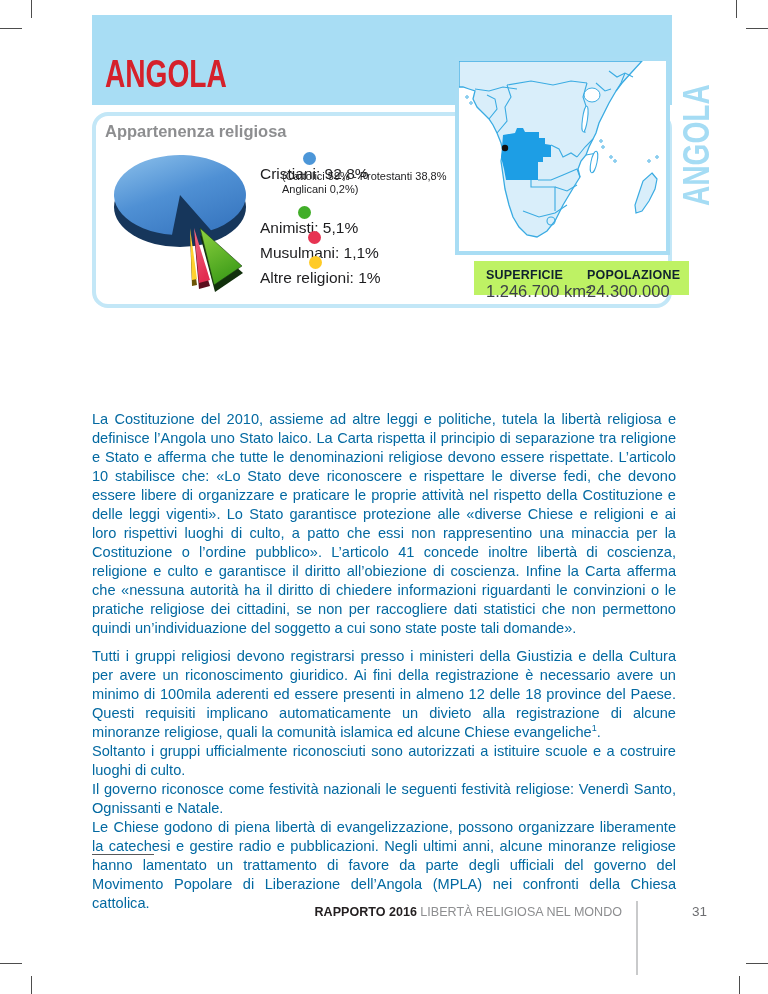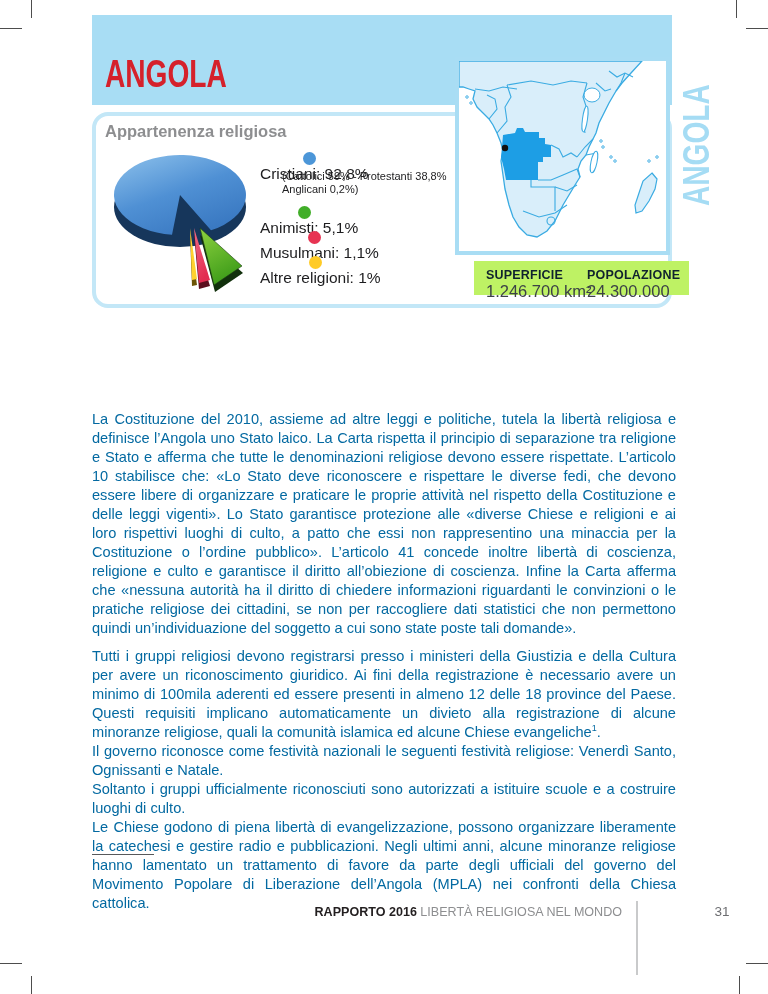--- a/index.html
+++ b/index.html
@@ -55,21 +55,21 @@
   .footnote-rule{position:absolute;left:92px;top:854px;width:62px;height:0;border-top:1.5px solid #57585a;}
   .footnote{position:absolute;left:92px;top:866px;font-size:12.3px;color:#231f20;}
   .footnote sup{font-size:8.5px;margin-right:7px;}
 
   
   .footer-text{position:absolute;left:92px;top:904px;width:530px;text-align:right;font-size:13.5px;
                transform:scaleX(0.93);transform-origin:right top;white-space:nowrap;}
   .footer-report{font-weight:bold;color:#231f20;}
   .footer-series{color:#8d8e90;}
   .footer-divider{position:absolute;left:636px;top:901px;width:2px;height:74px;background:#c9cacb;}
-  .page-number{position:absolute;left:692px;top:904px;width:60px;text-align:center;font-size:13.5px;color:#6d6e71;}
+  .page-number{position:absolute;left:692px;top:904px;width:60px;text-align:left;font-size:13.5px;color:#6d6e71;}
 </style>
 </head>
 <body>
 
 <div class="page">
 
   <div class="crop" style="left:31px;top:0;width:1px;height:18px;"></div>
   <div class="crop" style="left:0;top:28px;width:22px;height:1px;"></div>
   <div class="crop" style="left:736px;top:0;width:1px;height:18px;"></div>
   <div class="crop" style="left:746px;top:28px;width:22px;height:1px;"></div>
@@ -191,22 +191,22 @@
     <div class="stat-value col1">1.246.700 km²</div>
     <div class="stat-label col2">POPOLAZIONE</div>
     <div class="stat-value col2">24.300.000</div>
   </div>
 
   <div class="side-label">ANGOLA</div>
 
   <div class="body-text">
     <p class="gap">La Costituzione del 2010, assieme ad altre leggi e politiche, tutela la libertà religiosa e definisce l’Angola uno Stato laico. La Carta rispetta il principio di separazione tra religione e Stato e afferma che tutte le denominazioni religiose devono essere rispettate. L’articolo 10 stabilisce che: «Lo Stato deve riconoscere e rispettare le diverse fedi, che devono essere libere di organizzare e praticare le proprie attività nel rispetto della Costituzione e delle leggi vigenti». Lo Stato garantisce protezione alle «diverse Chiese e religioni e ai loro rispettivi luoghi di culto, a patto che essi non rappresentino una minaccia per la Costituzione o l’ordine pubblico». L’articolo 41 concede inoltre libertà di coscienza, religione e culto e garantisce il diritto all’obiezione di coscienza. Infine la Carta afferma che «nessuna autorità ha il diritto di chiedere informazioni riguardanti le convinzioni o le pratiche religiose dei cittadini, se non per raccogliere dati statistici che non permettono quindi un’individuazione del soggetto a cui sono state poste tali domande».</p>
     <p><span>Tutti i gruppi religiosi devono registrarsi presso i ministeri della Giustizia e della Cultura per avere un riconoscimento giuridico. Ai fini della registrazione è necessario avere un minimo di 100mila aderenti ed essere presenti in almeno 12 delle 18 province del Paese. Questi requisiti implicano automaticamente un divieto alla registrazione di alcune minoranze religiose, quali la comunità islamica ed alcune Chiese evangeliche</span><sup>1</sup><span>.</span></p>
+    <p>Soltanto i gruppi ufficialmente riconosciuti sono autorizzati a istituire scuole e a costruire luoghi di culto.</p>
     <p>Il governo riconosce come festività nazionali le seguenti festività religiose: Venerdì Santo, Ognissanti e Natale.</p>
-    <p>Soltanto i gruppi ufficialmente riconosciuti sono autorizzati a istituire scuole e a costruire luoghi di culto.</p>
     <p>Le Chiese godono di piena libertà di evangelizzazione, possono organizzare liberamente la catechesi e gestire radio e pubblicazioni. Negli ultimi anni, alcune minoranze religiose hanno lamentato un trattamento di favore da parte degli ufficiali del governo del Movimento Popolare di Liberazione dell’Angola (MPLA) nei confronti della Chiesa cattolica.</p>
   </div>
 
   <div class="footnote-rule"></div>
 
   <div class="footer-text">
     <span class="footer-report">RAPPORTO 2016</span>
     <span class="footer-series">LIBERTÀ RELIGIOSA NEL MONDO</span>
   </div>
   <div class="footer-divider"></div>

